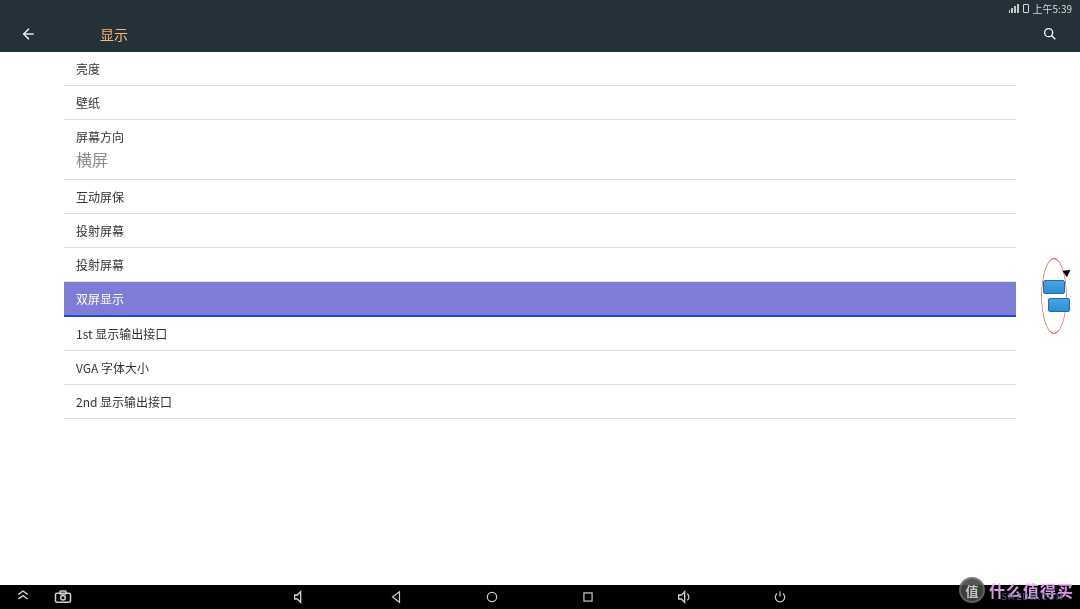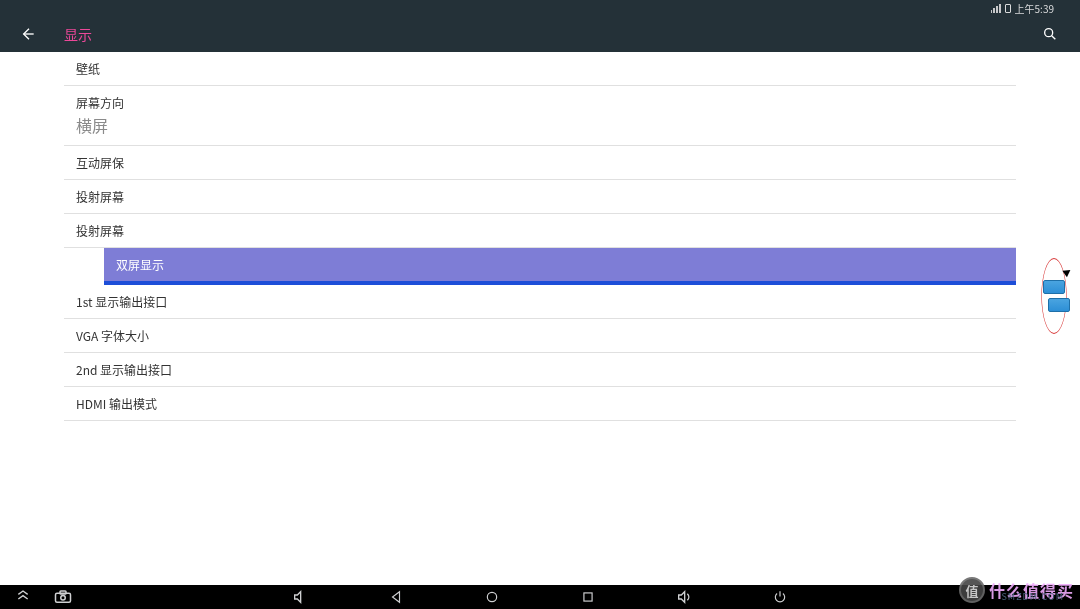--- a/index.html
+++ b/index.html
@@ -2,45 +2,45 @@
 <html><head>
 <meta charset="utf-8">
 <style>
   * { margin: 0; padding: 0; box-sizing: border-box; font-family: "Microsoft YaHei", "Noto Sans CJK SC", sans-serif; }
   html, body { width: 1080px; height: 609px; overflow: hidden; background: #000; }
 
   
   .statusbar { position: absolute; top: 0; left: 0; right: 0; height: 16px;
                background: #243138; color: #d9dadb; font-size: 10px;
                display: flex; justify-content: flex-end; align-items: center;
-               padding-right: 26px; gap: 4px; }
+               padding-right: 8px; gap: 4px; }
   .statusbar .bat { width: 6px; height: 9px; border: 1px solid #d9dadb; border-radius: 1px; display:inline-block; }
   .statusbar .dots { width: 10px; height: 10px; display: inline-flex; align-items: flex-end; gap: 1px; }
   .statusbar .dots span { width:2px; background:#c7c8ca; }
   .statusbar .dots span:nth-child(1){height:3px;} .statusbar .dots span:nth-child(2){height:5px;}
   .statusbar .dots span:nth-child(3){height:7px;} .statusbar .dots span:nth-child(4){height:9px;}
 
   
   .appbar { position: absolute; top: 16px; left: 0; right: 0; height: 36px;
-            background: #243138; color: #ec4899; display: flex; align-items: center;
-            padding: 0 16px; }
+            background: #243138; color: #fdba74; display: flex; align-items: center;
+            padding: 0 16px; gap: 36px; }
   .appbar .back { width: 22px; height: 22px; display: flex; align-items: center; justify-content: center; cursor: pointer; }
   .appbar .title { margin-left: 26px; font-size: 14px; }
   .appbar .spacer { flex: 1; }
   .appbar .search { width: 22px; height: 22px; cursor: pointer; }
 
   
   .content { position: absolute; top: 52px; left: 0; right: 0; bottom: 24px;
              background: #fff; }
   .list { padding: 0 64px; }
   .item { border-bottom: 1px solid #e0e0e0; padding: 8px 12px; color: #333;
           font-size: 12px; display: flex; align-items: center; cursor: pointer; }
   .item .tcol { display:flex; flex-direction:column; }
   .item .sub { color:#8a8a8a; font-size: 16px; margin-top: 2px; }
-  .item.selected { background: #7e7dd6; color: #fff; border-bottom: 4px solid #1d4ed8; margin-left: 40px; }
+  .item.selected { background: #7e7dd6; color: #fff; border-bottom: 2px solid #1d4ed8; }
   .item .grow { flex: 1; }
   .chk { width: 14px; height: 14px; border: 1.5px solid #707070; border-radius: 2px; margin-right: 6px; }
 
   
   .floatwrap { position: absolute; right: 3px; top: 258px; width: 46px; height: 76px; }
   .ring { position: absolute; inset: 0; border: 1.5px solid #d83a3a; border-radius: 50%/50%;
           transform: scaleX(0.55); }
   .floaticon { position:absolute; left:50%; top:50%; transform:translate(-50%,-50%); }
   .scr { width: 22px; height: 14px; background: linear-gradient(#4aa4e0,#2d8fd6);
          border-radius: 2px; border:1px solid #1e6fa8; position: relative; }
@@ -95,20 +95,26 @@
       <circle cx="10" cy="10" r="6"></circle>
         <line x1="20" y1="20" x2="14.5" y2="14.5"></line>
     </svg>
   </div>
 </div>
 
 <div class="content">
   <div class="list" id="list">
       <div class="item">
         <div class="tcol">
+          <div>亮度</div>
+        </div>
+        <div class="grow"></div>
+      </div>
+      <div class="item">
+        <div class="tcol">
           <div>壁纸</div>
         </div>
         <div class="grow"></div>
       </div>
       <div class="item">
         <div class="tcol">
           <div>屏幕方向</div>
           <div class="sub">横屏</div>
         </div>
         <div class="grow"></div>
@@ -145,26 +151,20 @@
       </div>
       <div class="item">
         <div class="tcol">
           <div>VGA 字体大小</div>
         </div>
         <div class="grow"></div>
       </div>
       <div class="item">
         <div class="tcol">
           <div>2nd 显示输出接口</div>
-        </div>
-        <div class="grow"></div>
-      </div>
-      <div class="item">
-        <div class="tcol">
-          <div>HDMI 输出模式</div>
         </div>
         <div class="grow"></div>
       </div>
     </div>
 </div>
 
 <div class="floatwrap">
   <div class="ring"></div>
   <div class="floaticon">
     <div class="cursor"></div>

